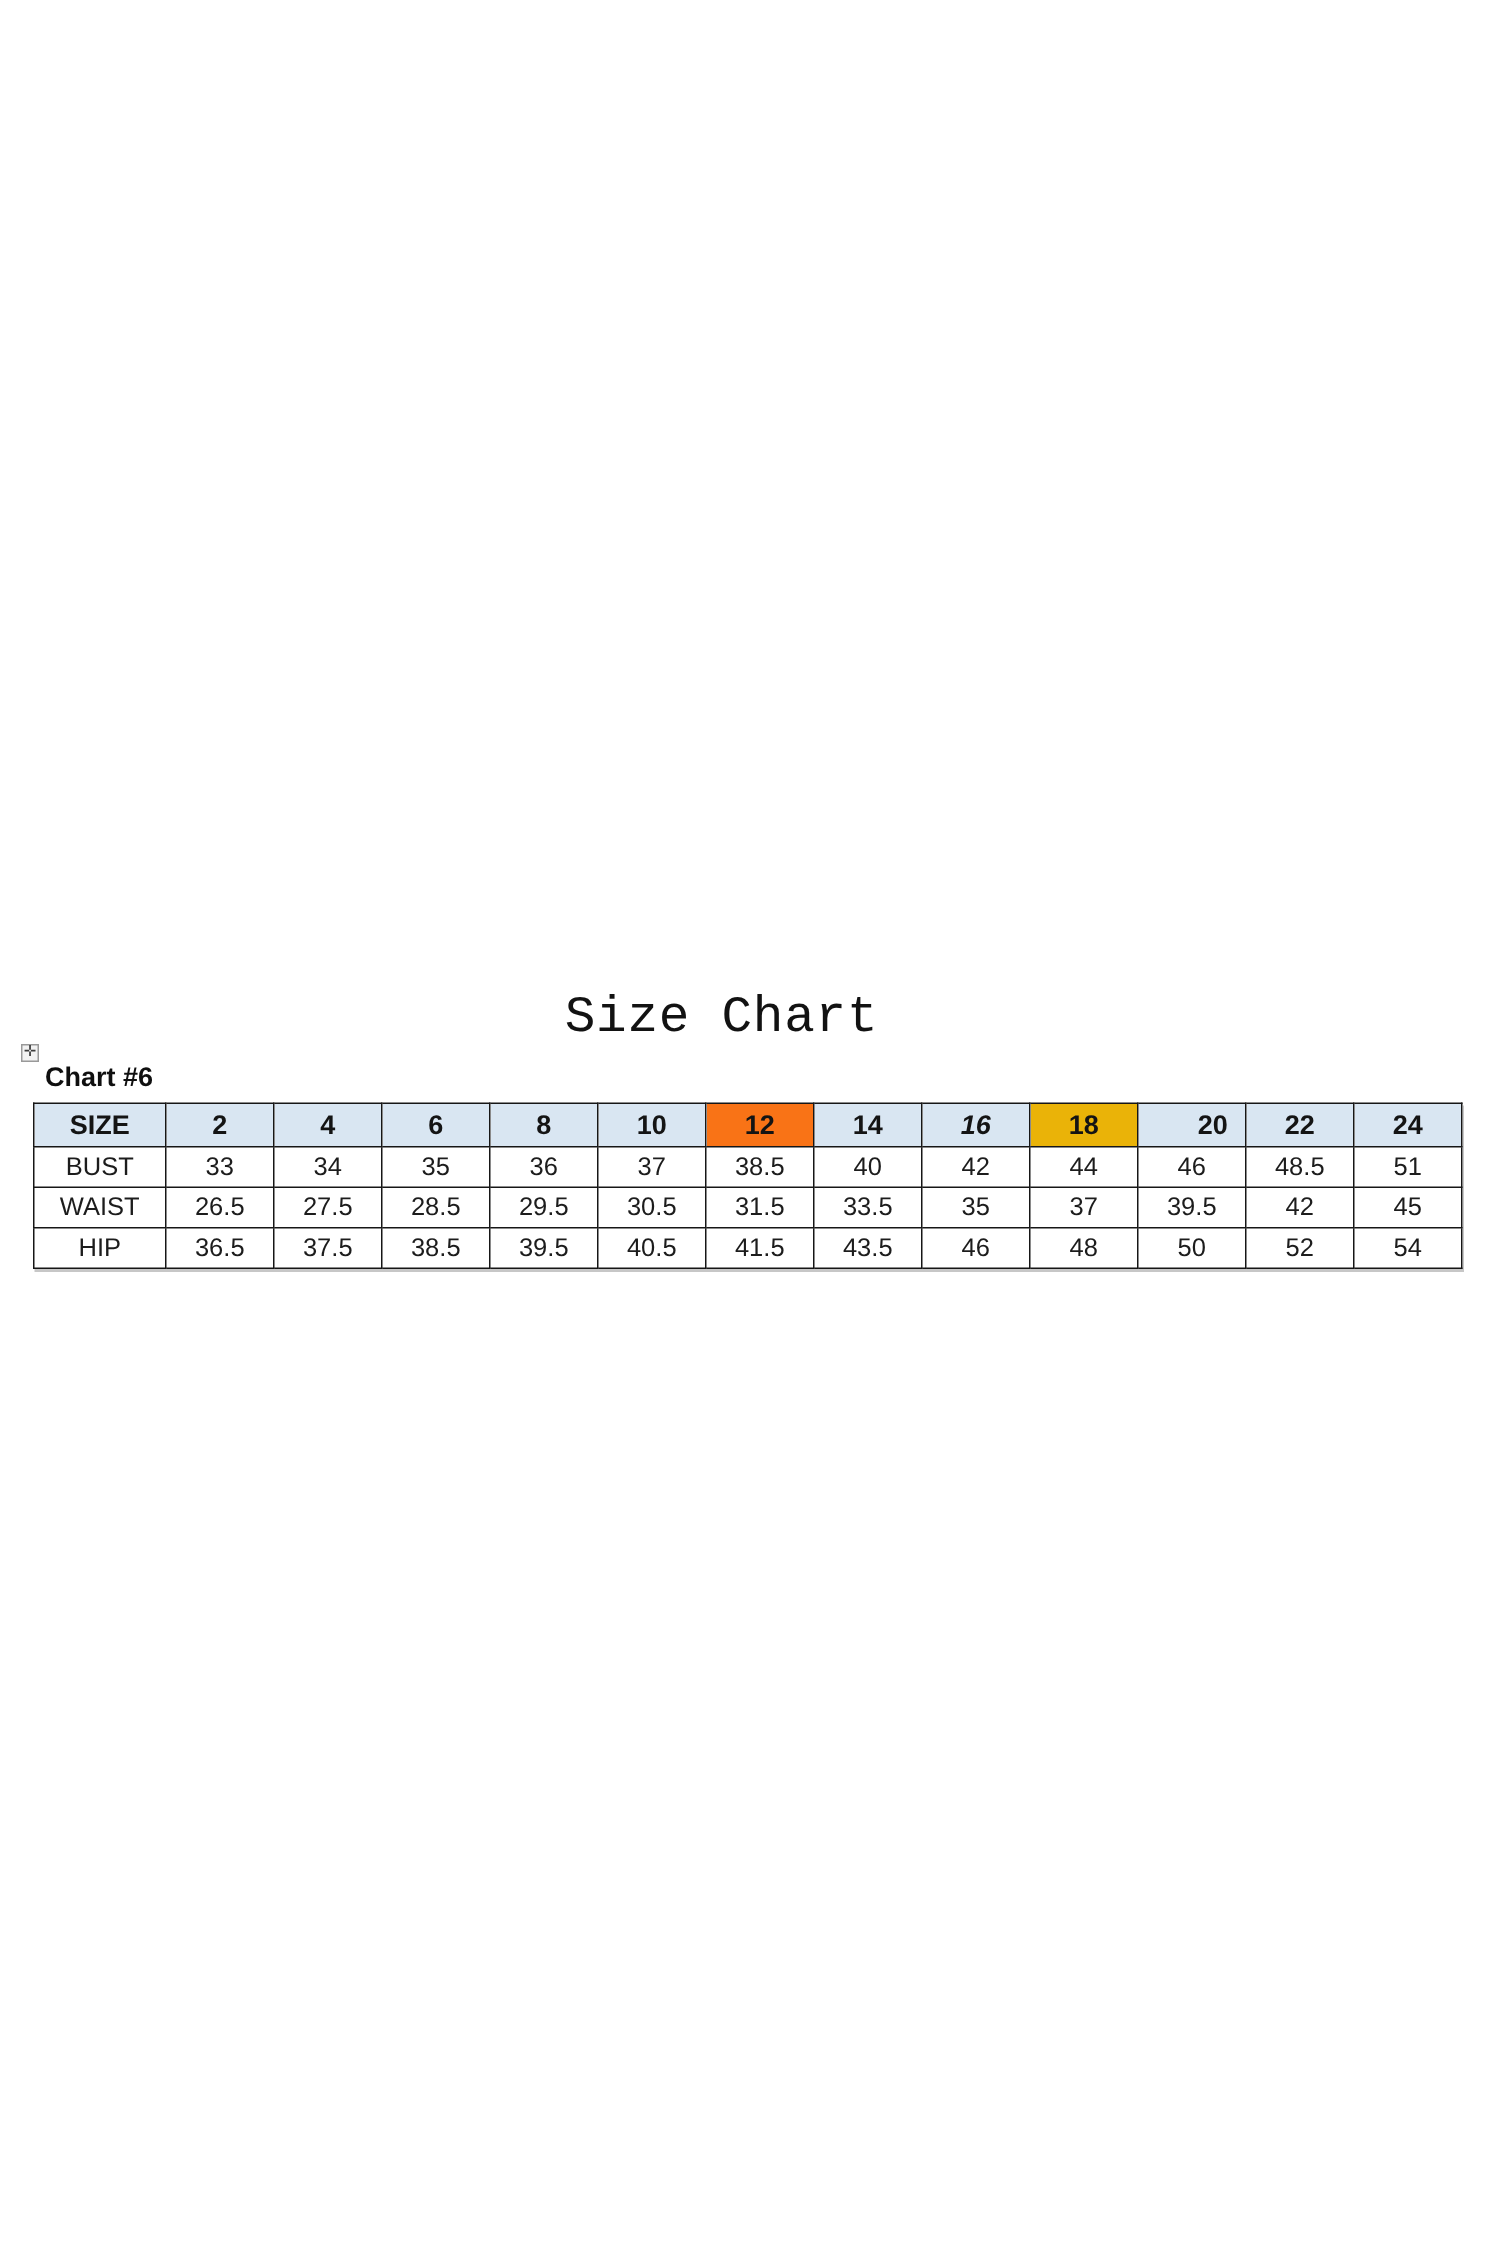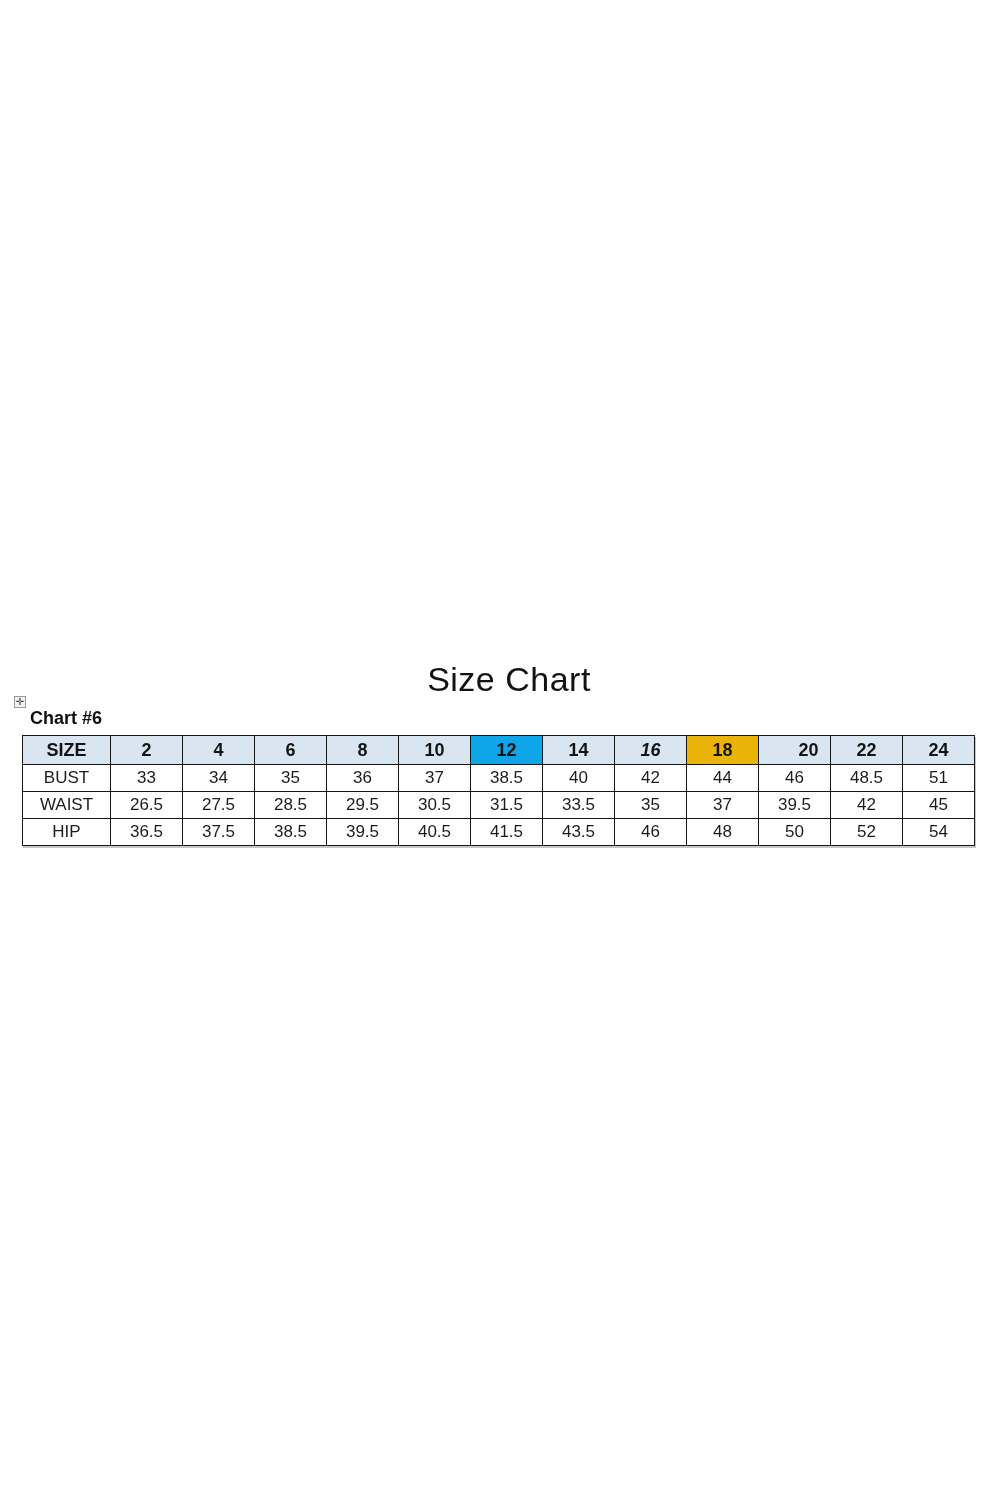--- a/index.html
+++ b/index.html
@@ -13,28 +13,27 @@
     position: relative;
     font-family: "Liberation Sans", sans-serif;
     overflow: hidden;
   }
   .page-title {
     position: absolute;
     top: 661px;
     left: 0;
     width: 962px;
     text-align: center;
-    font-family: Liberation Sans, sans-serif;
+    font-family: Liberation Mono, monospace;
     font-size: 34px;
     font-weight: normal;
     color: #121212;
     line-height: 1.1;
     letter-spacing: 0.5px;
     margin: 0;
-    padding-left: 28px;
   }
   .move-handle {
     position: absolute;
     left: 14px;
     top: 696px;
     width: 12px;
     height: 12px;
     box-sizing: border-box;
     border: 1px solid #999999;
     background: #f2f2f2;
@@ -116,21 +115,21 @@
       <col>
     </colgroup>
     <thead>
       <tr>
         <th style="background: rgb(217, 230, 242);">SIZE</th>
         <th style="background: rgb(217, 230, 242);">2</th>
         <th style="background: rgb(217, 230, 242);">4</th>
         <th style="background: rgb(217, 230, 242);">6</th>
         <th style="background: rgb(217, 230, 242);">8</th>
         <th style="background: rgb(217, 230, 242);">10</th>
-        <th style="background: #0ea5e9;">12</th>
+        <th style="background: #f97316;">12</th>
         <th style="background: rgb(217, 230, 242);">14</th>
         <th style="background: rgb(217, 230, 242); font-style: italic;">16</th>
         <th style="background: #eab308;">18</th>
         <th style="background: rgb(217, 230, 242); padding-left: 28px;">20</th>
         <th style="background: rgb(217, 230, 242);">22</th>
         <th style="background: rgb(217, 230, 242);">24</th>
       </tr>
     </thead>
     <tbody>
       <tr>

